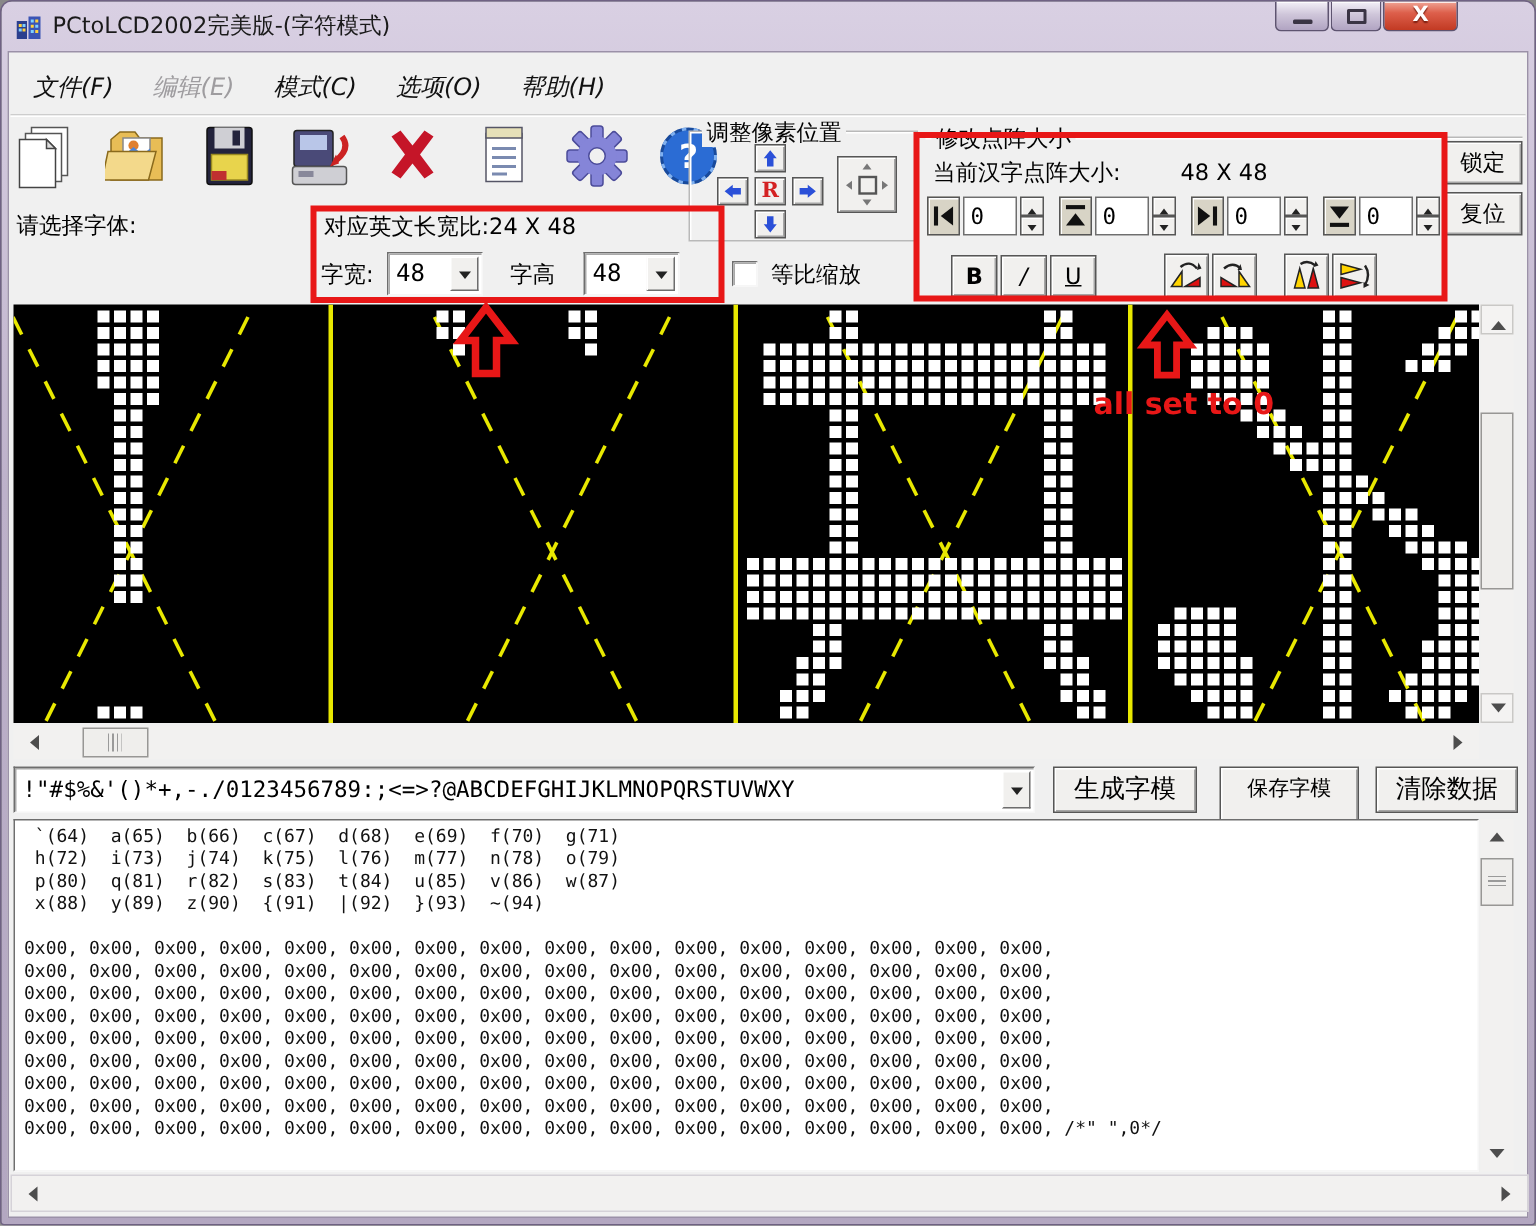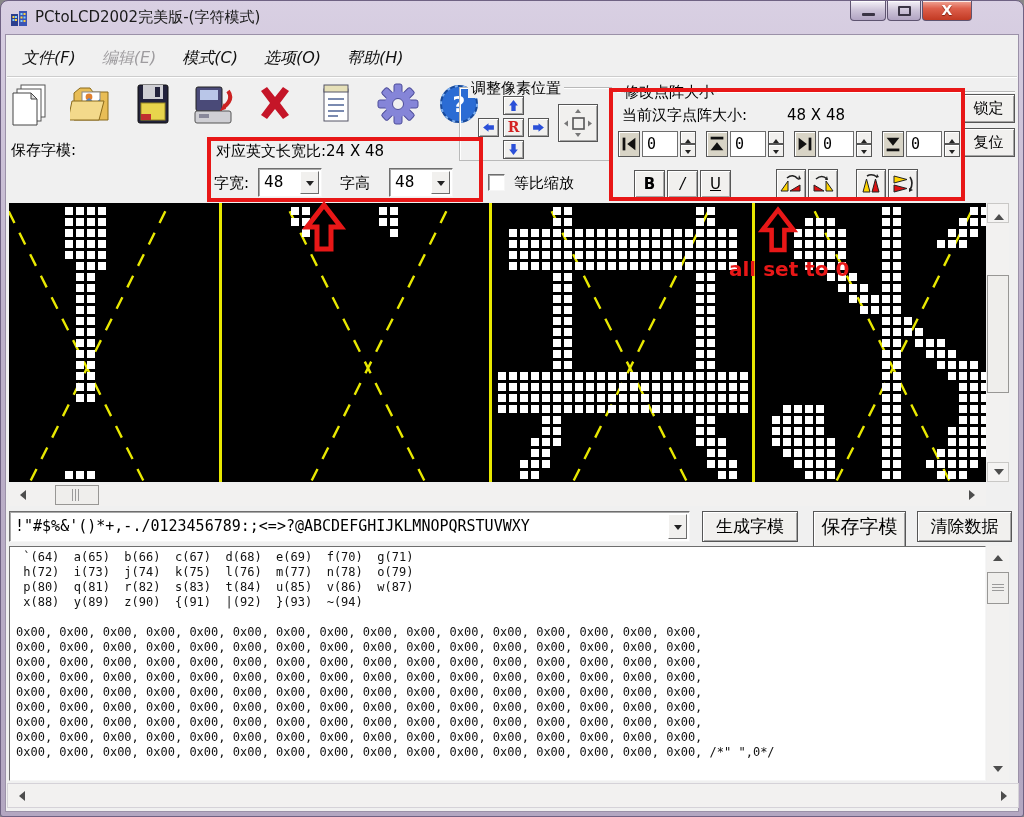--- a/index.html
+++ b/index.html
@@ -194,21 +194,21 @@
     </span>
     <span class="tbtn">
       <svg viewBox="0 0 44 46" width="44" height="46">
         <circle cx="22" cy="23" r="18" fill="#2b6cd4" stroke="#184a9c" stroke-width="2"></circle>
         <circle cx="22" cy="23" r="18" fill="none" stroke="#7fb0f0" stroke-width="2" stroke-dasharray="3 5"></circle>
         <text x="22" y="31" text-anchor="middle" font-family="DejaVu Sans, sans-serif" font-size="22" font-weight="bold" fill="#fff">?</text>
       </svg>
     </span>
   </div>
 
-  <div class="lbl" style="left:10px;top:140px;">保存字模:</div>
+  <div class="lbl" style="left:10px;top:140px;">请选择字体:</div>
 
   <div class="lbl" style="left:215px;top:141px;">对应英文长宽比:24 X 48</div>
   <div class="lbl" style="left:213px;top:173px;text-align:right;">字宽:</div>
   <div class="combo" style="left:257px;top:167px;width:64px;height:29px;">
     <span class="combo-text">48</span>
     <span class="drop">
         <span class="tri-down"></span>
       </span>
   </div>
   <div class="lbl" style="left:339px;top:173px;">字高</div>
@@ -913,21 +913,21 @@
       </span>
   </div>
 
   <div class="combo" style="left:8px;top:510px;width:681px;height:31px;">
     <span class="combo-text" style="font-size:15px;top:5px;">!"#$%&amp;'()*+,-./0123456789:;&lt;=&gt;?@ABCDEFGHIJKLMNOPQRSTUVWXY</span>
     <span class="drop">
         <span class="tri-down"></span>
       </span>
   </div>
   <div class="btn3d" style="left:701px;top:510px;width:96px;height:31px;font-size:17px;line-height:29px;"><span>生成字模</span></div>
-  <div class="btn3d" style="left:812px;top:510px;width:93px;height:42px;font-size:19px;line-height:29px;"><span>保存字模</span></div>
+  <div class="btn3d" style="left:812px;top:510px;width:93px;height:42px;font-size:14px;line-height:29px;"><span>保存字模</span></div>
   <div class="btn3d" style="left:916px;top:510px;width:95px;height:31px;font-size:17px;line-height:29px;"><span>清除数据</span></div>
 
   <div class="outarea">
     <pre id="out-pre"> `(64)  a(65)  b(66)  c(67)  d(68)  e(69)  f(70)  g(71)
  h(72)  i(73)  j(74)  k(75)  l(76)  m(77)  n(78)  o(79)
  p(80)  q(81)  r(82)  s(83)  t(84)  u(85)  v(86)  w(87)
  x(88)  y(89)  z(90)  {(91)  |(92)  }(93)  ~(94)
 
 0x00, 0x00, 0x00, 0x00, 0x00, 0x00, 0x00, 0x00, 0x00, 0x00, 0x00, 0x00, 0x00, 0x00, 0x00, 0x00,
 0x00, 0x00, 0x00, 0x00, 0x00, 0x00, 0x00, 0x00, 0x00, 0x00, 0x00, 0x00, 0x00, 0x00, 0x00, 0x00,

